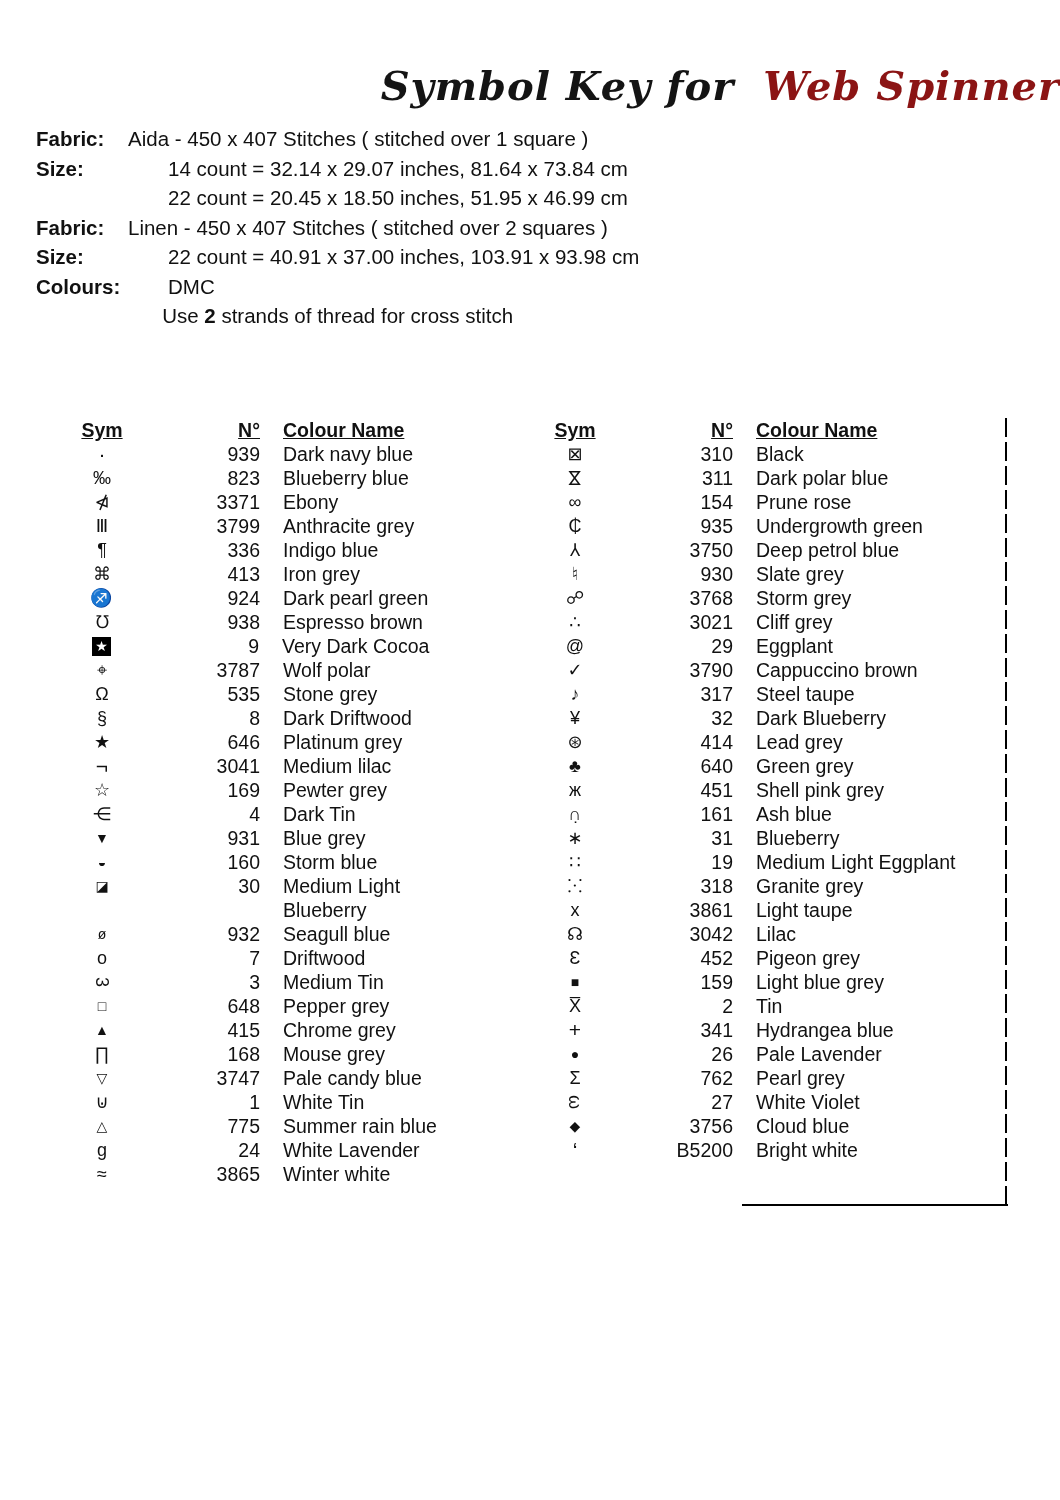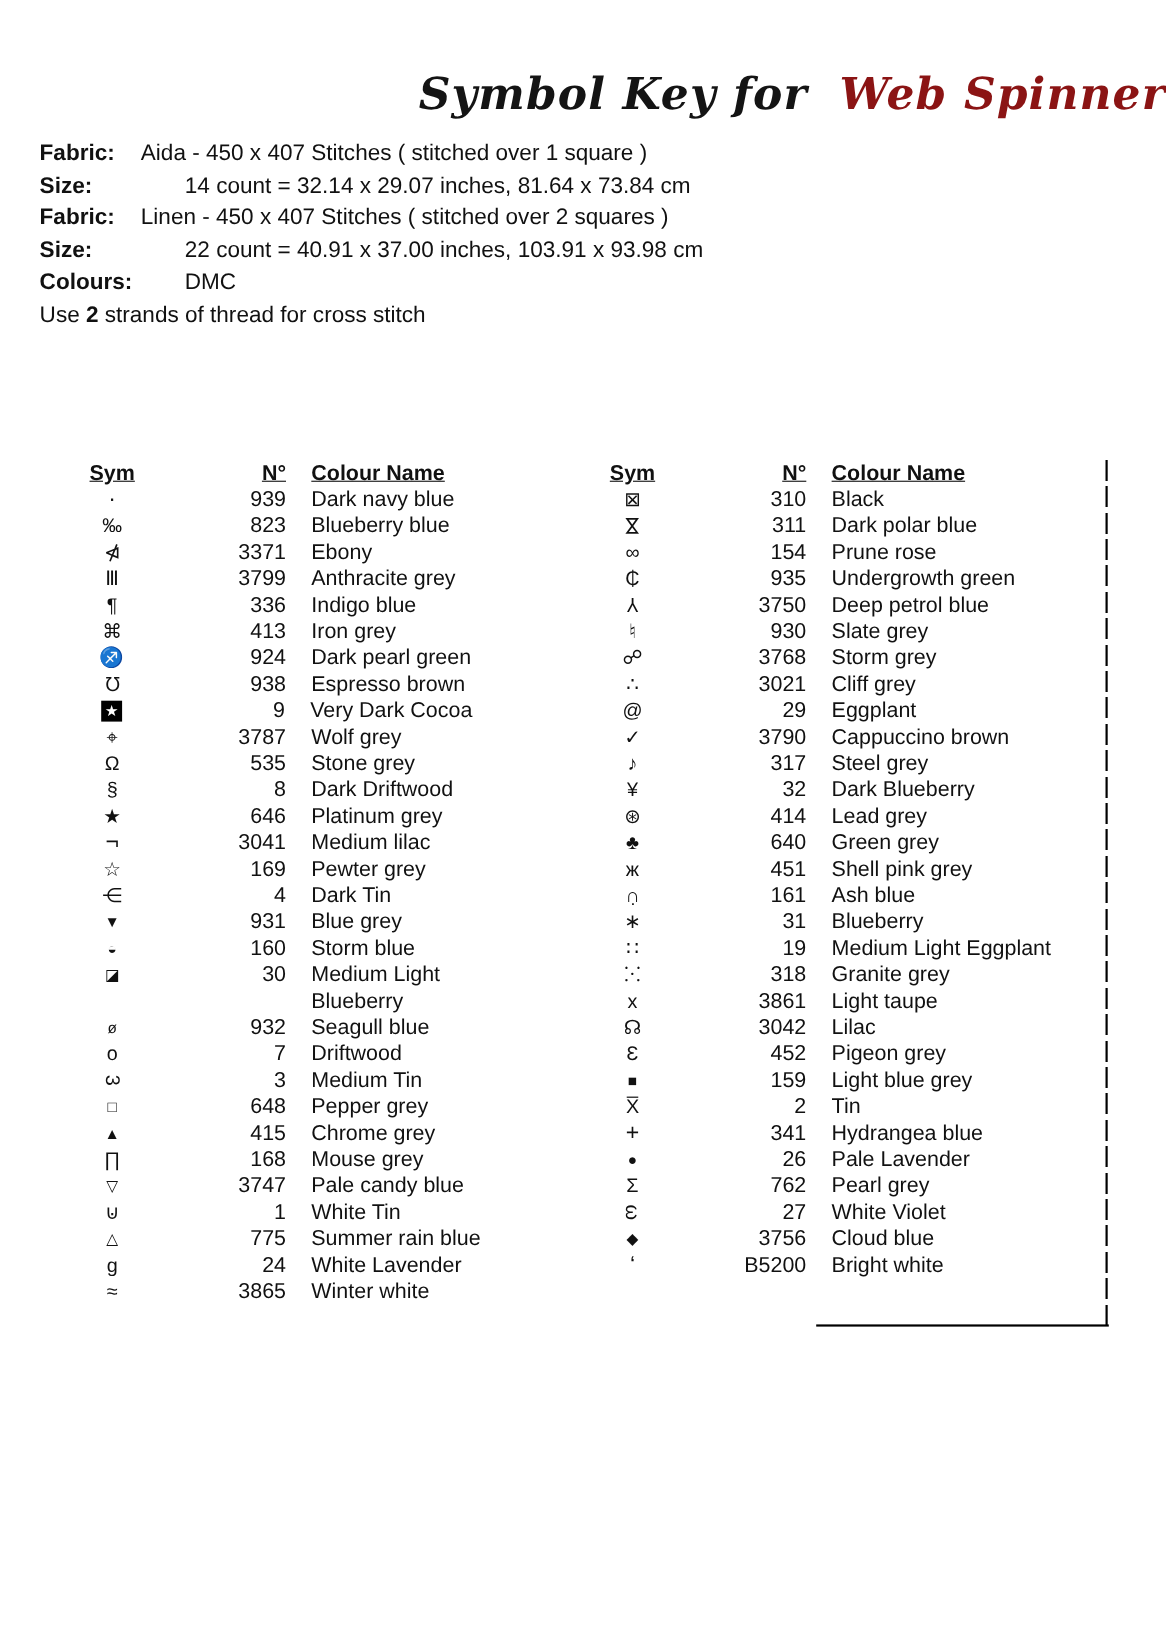--- a/index.html
+++ b/index.html
@@ -25,21 +25,21 @@
   .title .t-black{color:#141414;}
   .title .t-red{color:#8b1414;margin-left:14px;}
   
   .info{
     position:absolute;left:36px;top:124px;
     font-size:20.5px;line-height:29.5px;
   }
   .irow{display:flex;}
   .irow .lbl{font-weight:bold;width:92px;flex:none;}
   .irow.indent .val{margin-left:40px;}
-  .strands{margin-top:0;}
+  .strands{margin-top:0;text-align:center;}
   .strands b{font-weight:bold;}
   
   .thead,.trow{display:flex;font-size:19.5px;line-height:24px;}
   .tcol{position:absolute;top:418px;}
   .tcol.left{left:80px;width:430px;}
   .tcol.right{left:553px;width:460px;}
   .sym{width:44px;flex:none;text-align:center;font-size:18px;}
   .num{width:136px;flex:none;text-align:right;}
   .name{margin-left:23px;white-space:pre-line;}
   .thead .sym,.thead .num,.thead .name{
@@ -78,20 +78,21 @@
         <div class="irow">
           <span class="lbl">Fabric:</span>
           <span class="val">Aida -  450 x 407 Stitches ( stitched over 1 square )</span>
         </div>
         <div class="irow indent">
           <span class="lbl">Size:</span>
           <span class="val">14 count  = 32.14 x 29.07 inches, 81.64 x 73.84 cm</span>
         </div>
         <div class="irow indent">
           <span class="lbl"></span>
+          <span class="val">22 count  = 20.45 x 18.50 inches, 51.95 x 46.99 cm</span>
         </div>
         <div class="irow">
           <span class="lbl">Fabric:</span>
           <span class="val">Linen -  450 x 407 Stitches ( stitched over 2 squares )</span>
         </div>
         <div class="irow indent">
           <span class="lbl">Size:</span>
           <span class="val">22 count  = 40.91 x 37.00 inches, 103.91 x 93.98 cm</span>
         </div>
         <div class="irow indent">
@@ -153,21 +154,21 @@
           <span class="name">Espresso brown</span>
         </div>
         <div class="trow">
           <span class="sym inv">★</span>
           <span class="num">9</span>
           <span class="name">Very Dark Cocoa</span>
         </div>
         <div class="trow">
           <span class="sym">⌖</span>
           <span class="num">3787</span>
-          <span class="name">Wolf grey</span>
+          <span class="name">Wolf polar</span>
         </div>
         <div class="trow">
           <span class="sym">Ω</span>
           <span class="num">535</span>
           <span class="name">Stone grey</span>
         </div>
         <div class="trow">
           <span class="sym">§</span>
           <span class="num">8</span>
           <span class="name">Dark Driftwood</span>
@@ -319,21 +320,21 @@
           <span class="name">Eggplant</span>
         </div>
         <div class="trow">
           <span class="sym">✓</span>
           <span class="num">3790</span>
           <span class="name">Cappuccino brown</span>
         </div>
         <div class="trow">
           <span class="sym">♪</span>
           <span class="num">317</span>
-          <span class="name">Steel grey</span>
+          <span class="name">Steel taupe</span>
         </div>
         <div class="trow">
           <span class="sym">¥</span>
           <span class="num">32</span>
           <span class="name">Dark Blueberry</span>
         </div>
         <div class="trow">
           <span class="sym">⊛</span>
           <span class="num">414</span>
           <span class="name">Lead grey</span>

